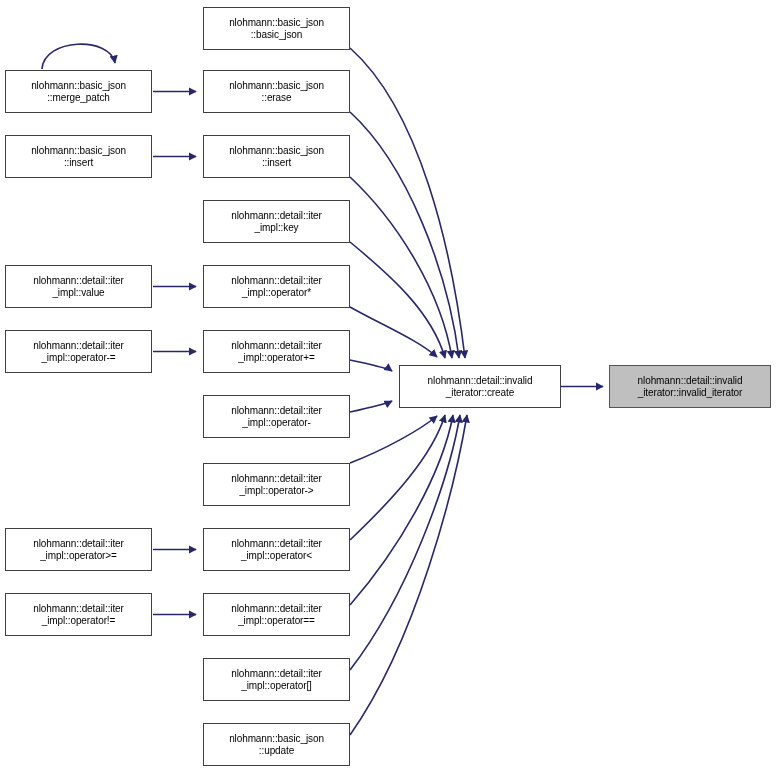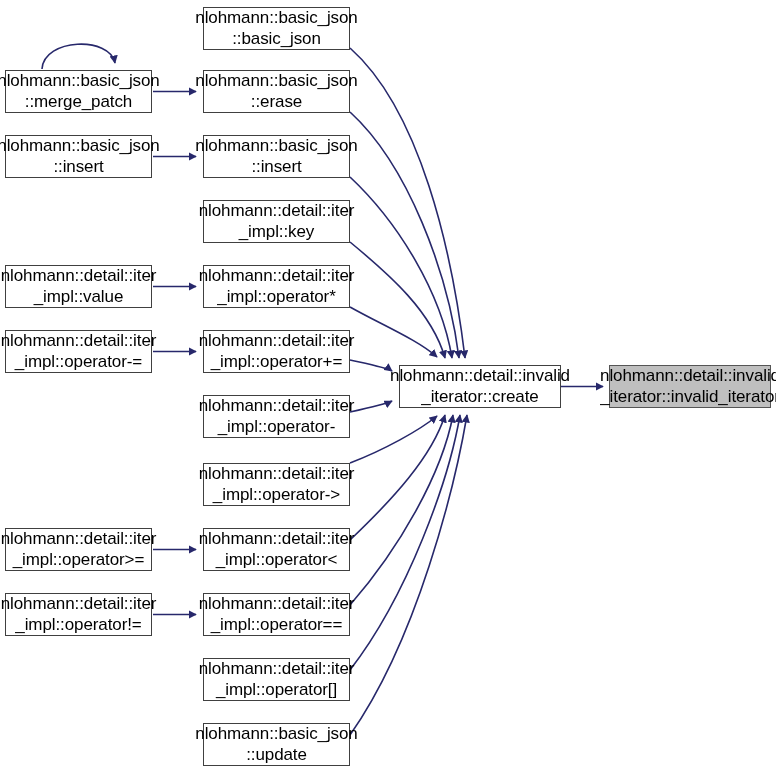--- a/index.html
+++ b/index.html
@@ -29,21 +29,21 @@
     box-sizing: border-box;
     width: 147px;
     height: 43px;
     border: 1px solid #404040;
     background: #ffffff;
     display: flex;
     align-items: center;
     justify-content: center;
     text-align: center;
     line-height: 1.18;
-    font-size: 17px;
+    font-size: 10px;
     color: #000000;
     letter-spacing: -0.1px;
     white-space: pre-line;
     z-index: 3;
   }
   .node.center {
     width: 162px;
   }
   .node.highlight {
     width: 162px;

